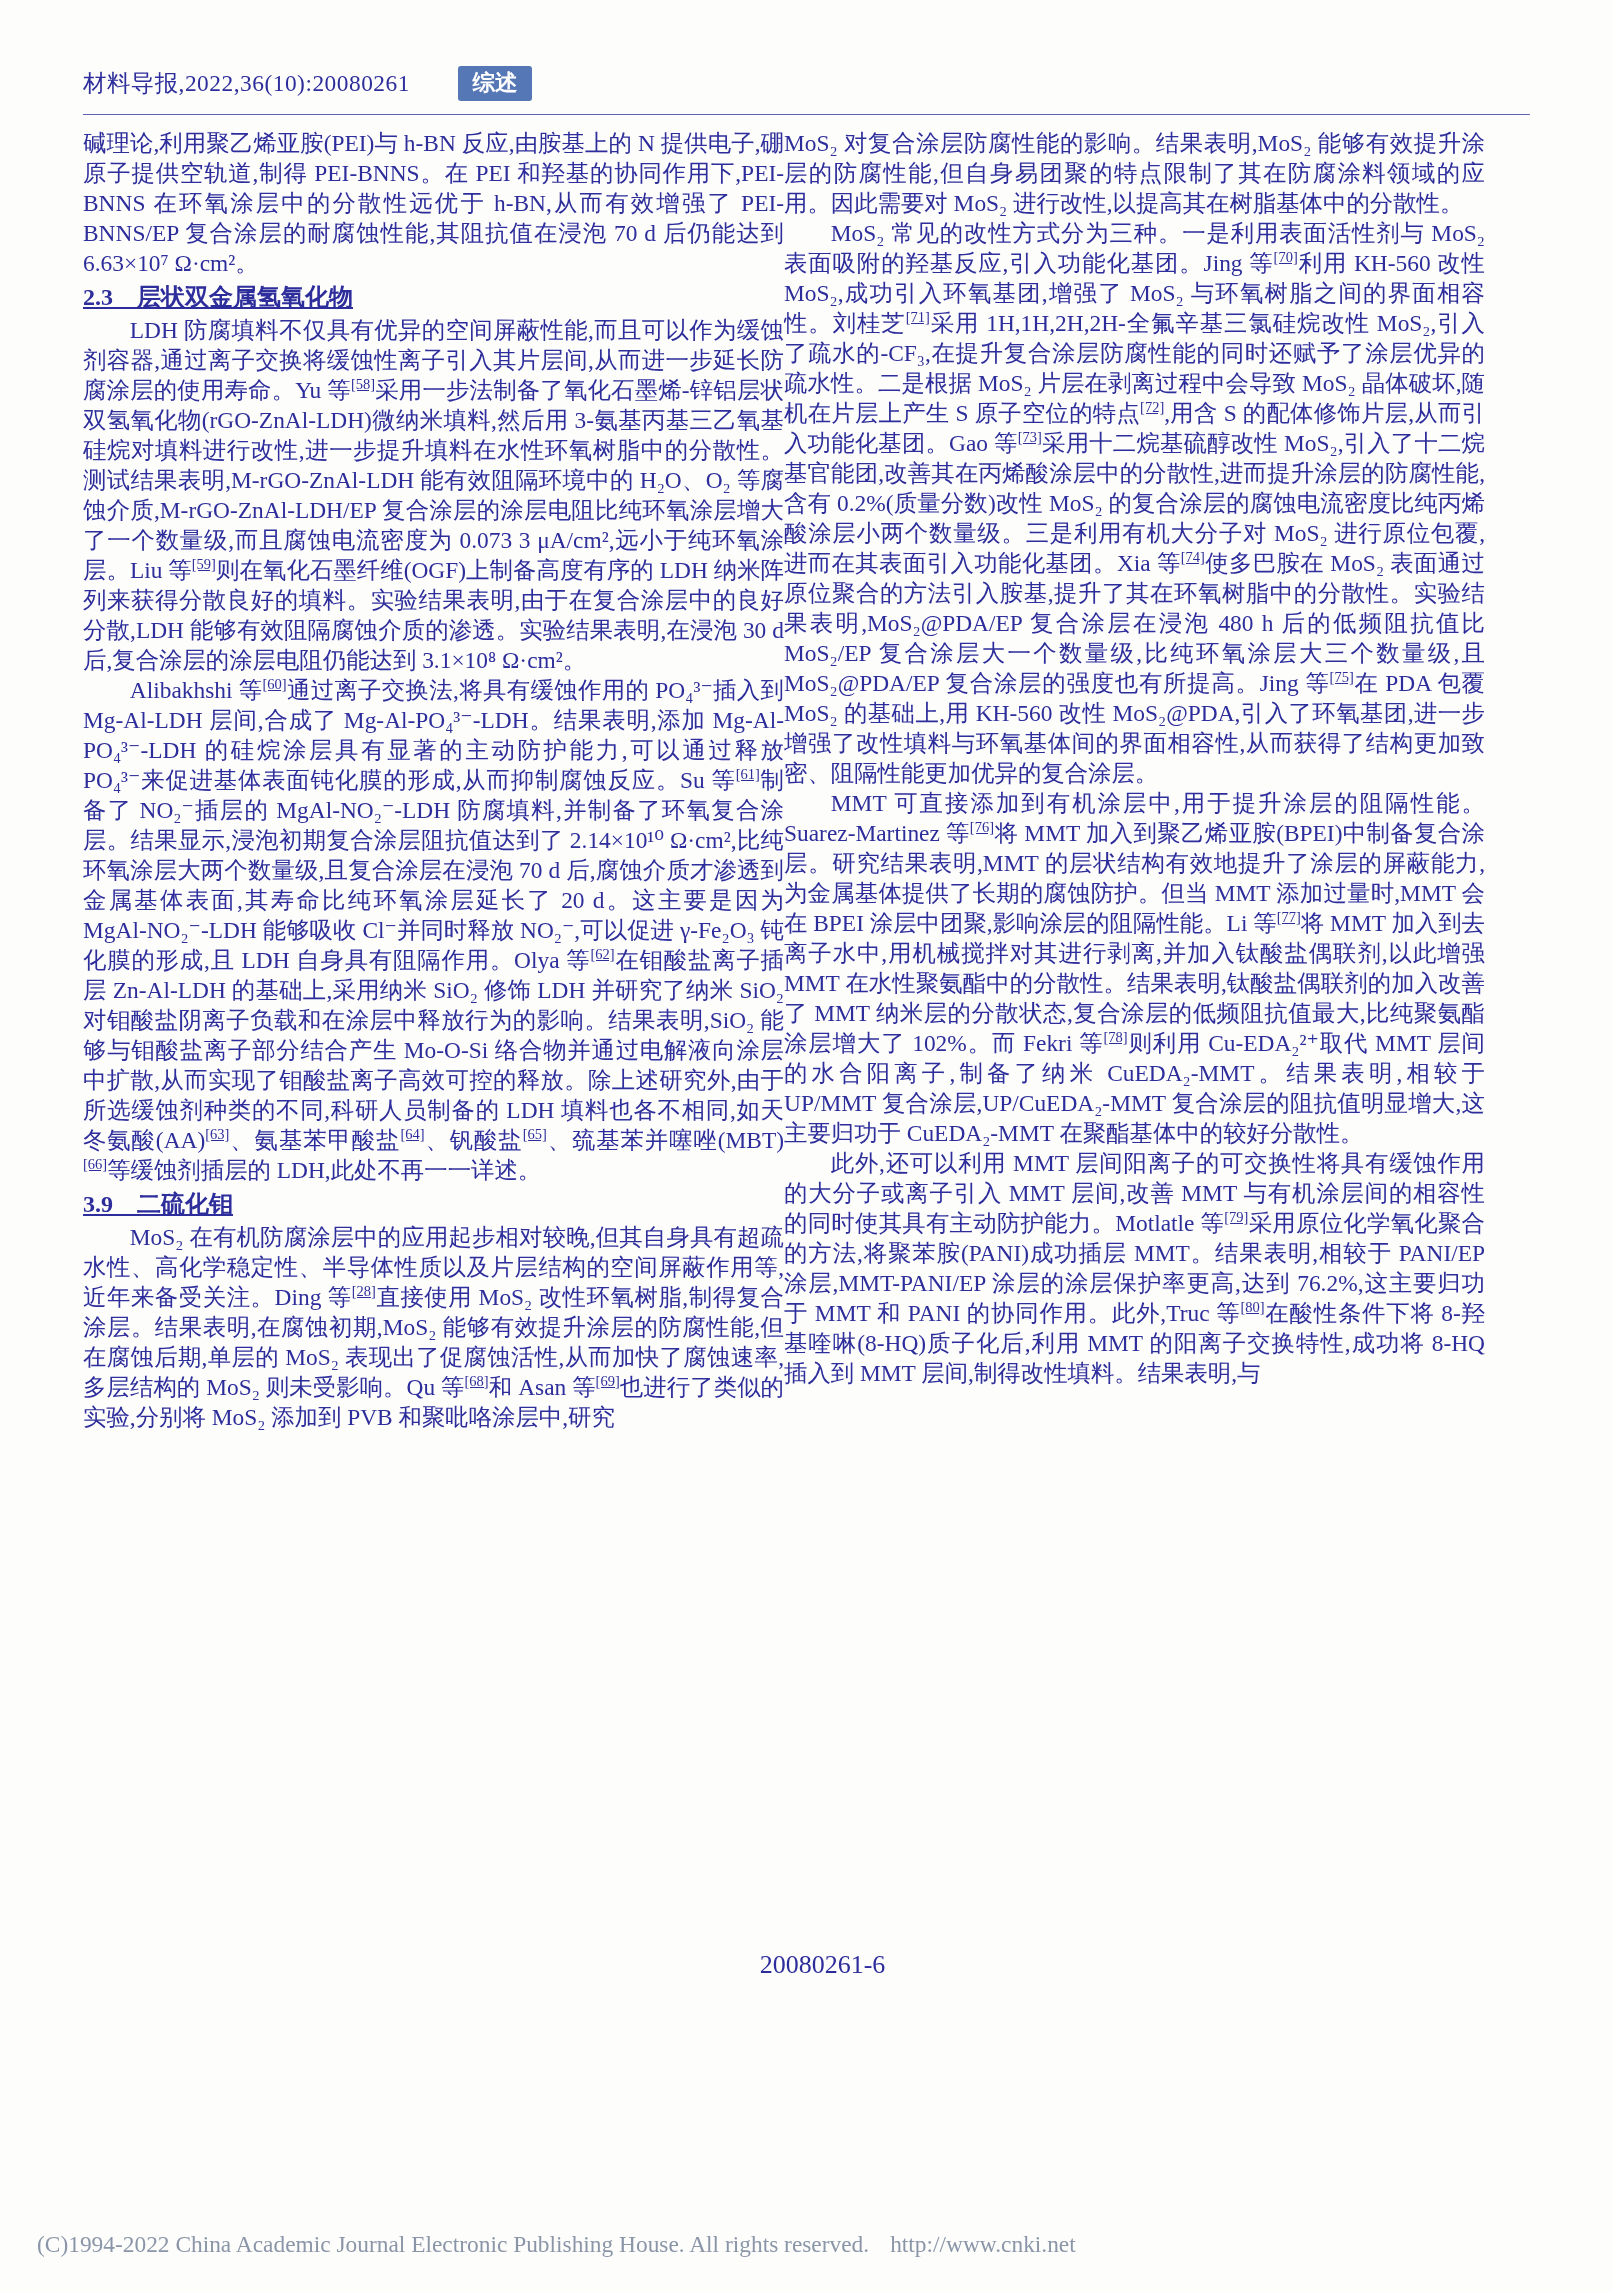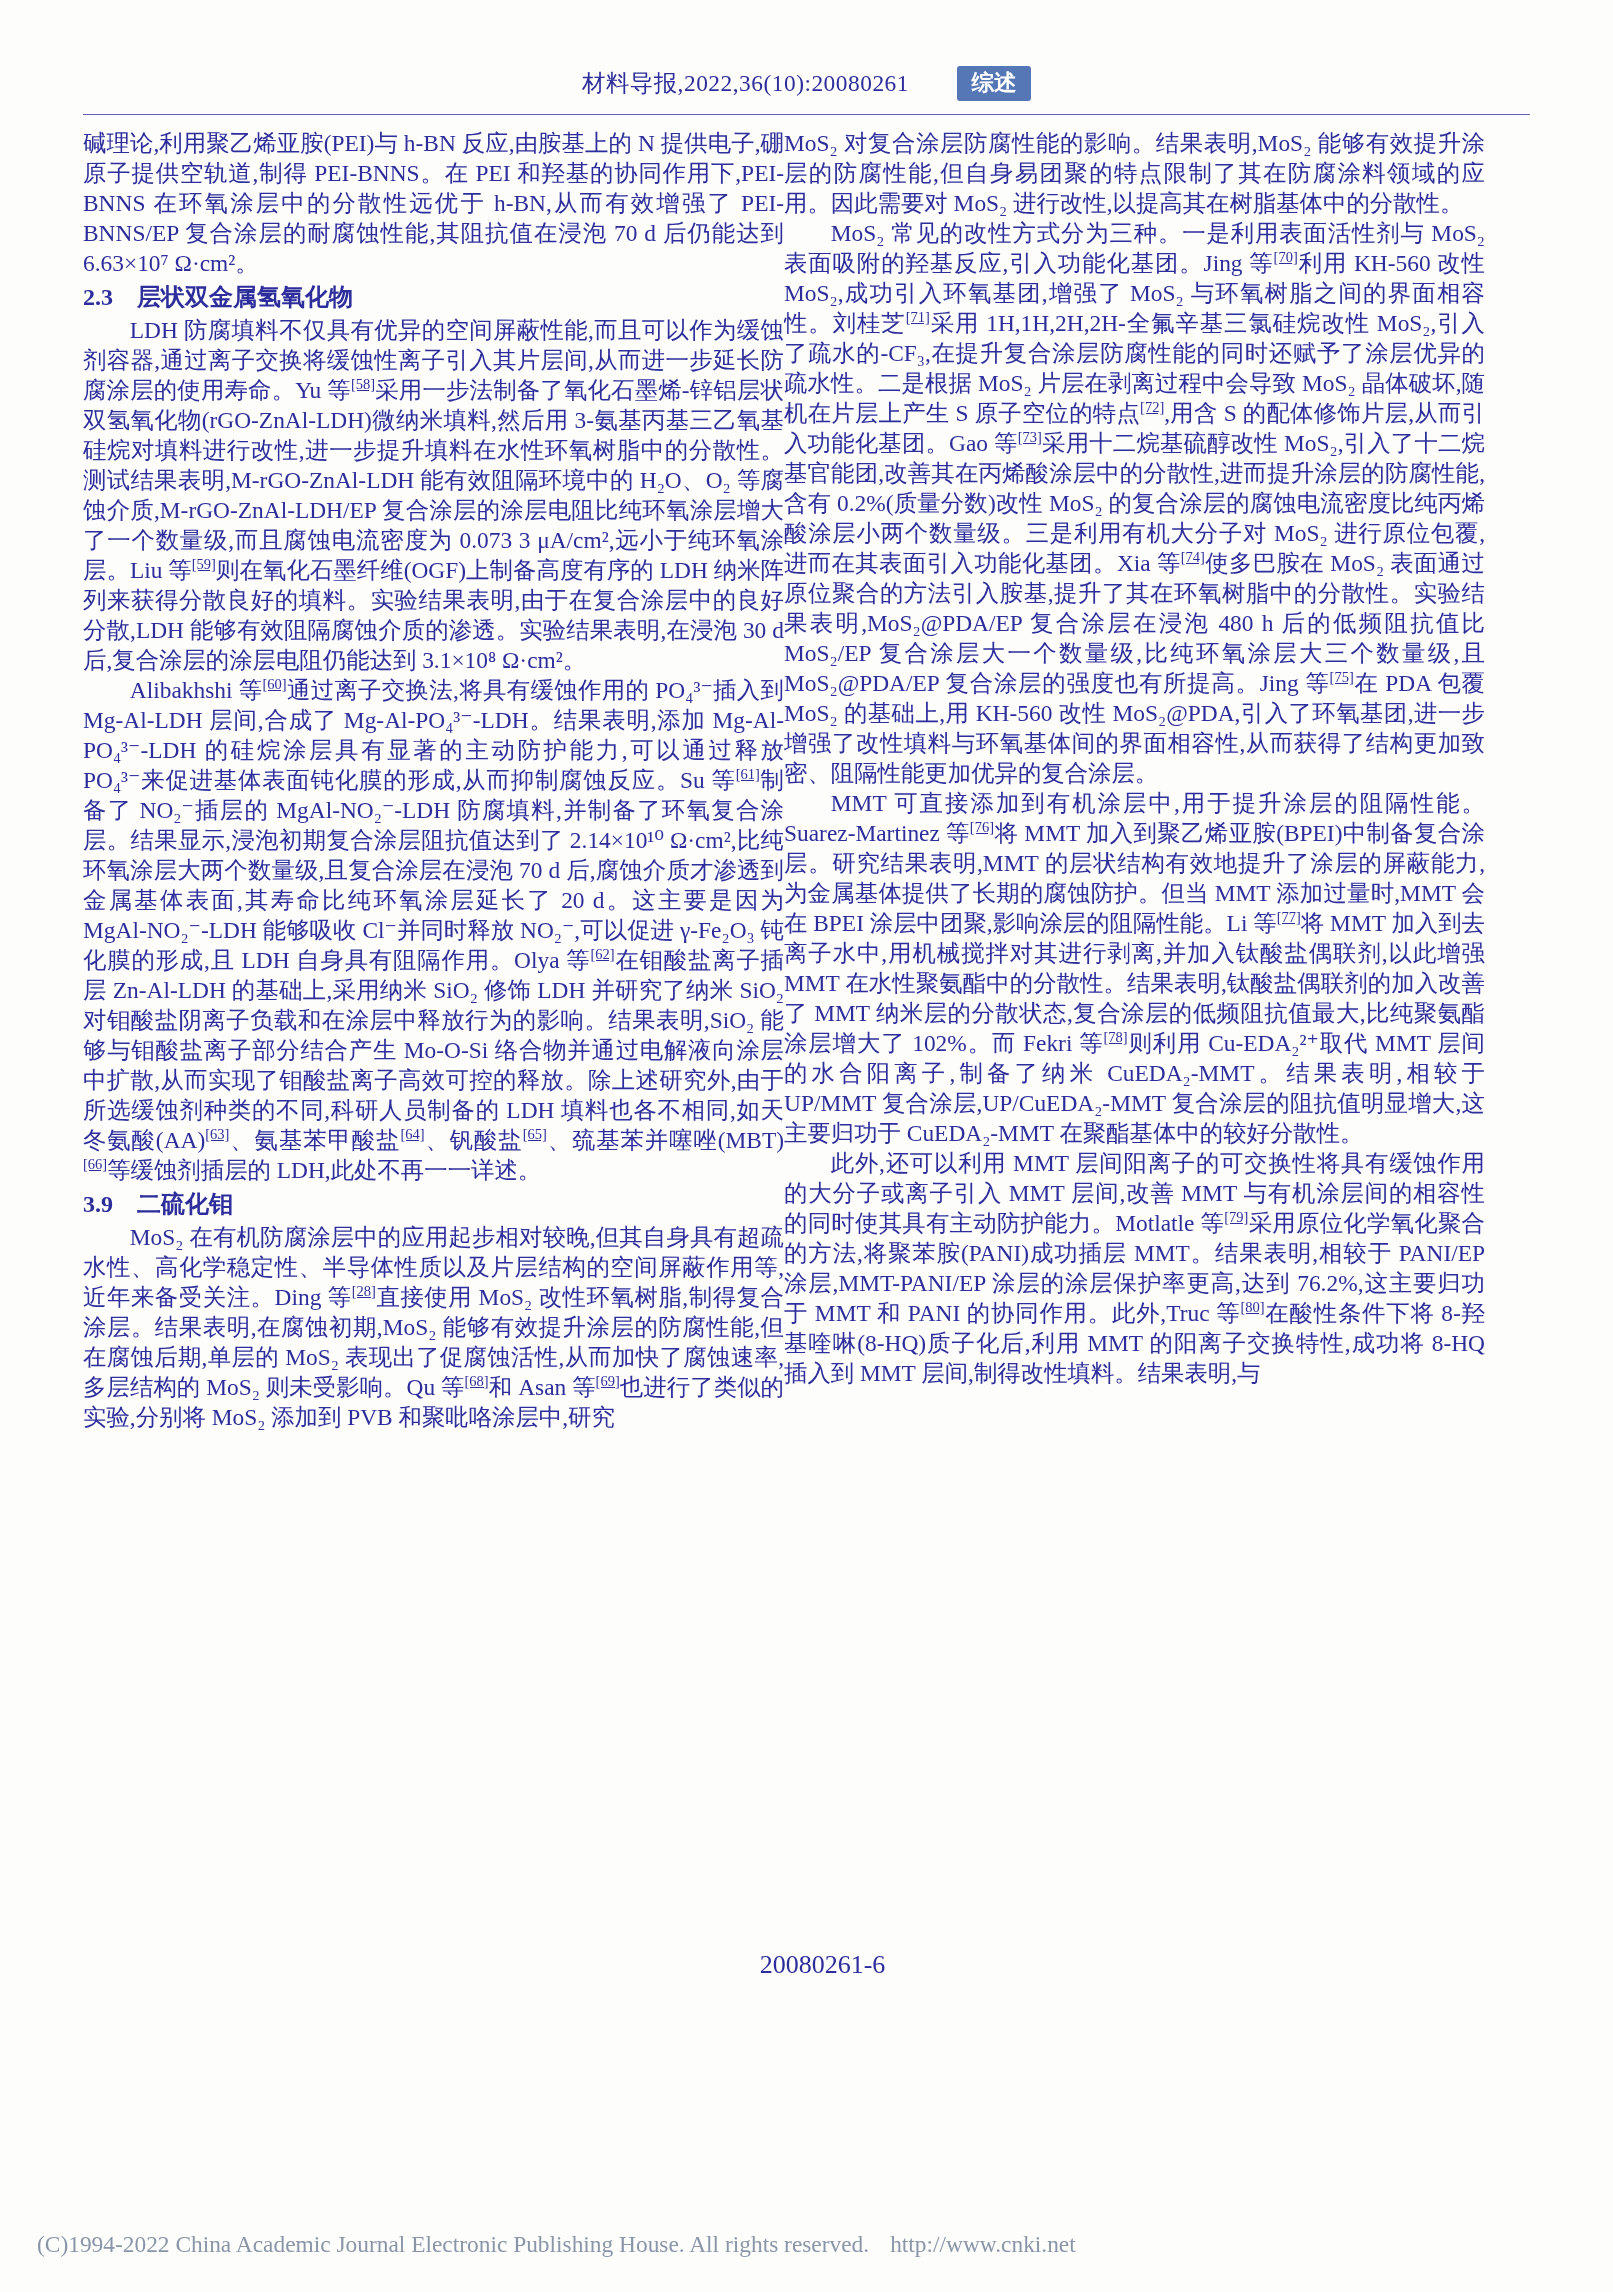--- a/index.html
+++ b/index.html
@@ -8,21 +8,21 @@
     position:relative;
     width:1613px; height:2293px;
     margin:0 auto;
     background:#fdfdfc;
     font-family:"Liberation Serif","DejaVu Serif",serif;
     color:var(--text, #2d2d9b);
     overflow:hidden;
   }
   .page-header {
     position:absolute; top:66px; left:83px; right:83px;
-    display:flex; justify-content:center; align-items:center;
+    display:flex; justify-content:flex-start; align-items:center;
   }
   .journal-info { font-size:23.4px; letter-spacing:0.5px; }
   .badge {
     background:var(--badge_bg, #5577b5);
     color:#ffffff;
     font-family:"Liberation Sans","DejaVu Sans",sans-serif;
     font-size:22.4px; font-weight:bold;
     padding:3.9px 14.6px;
     border-radius:2.9px;
     line-height:1.2;
@@ -45,20 +45,21 @@
     font-size:23.4px;
     line-height:30px;
     overflow:hidden;
   }
   .para { text-indent:2em; }
   .para.no-indent { text-indent:0; }
   .section-heading {
     font-size:24px; font-weight:bold;
     text-indent:0; text-align:left;
     margin:3.9px 0 2.9px 0;
+    text-decoration:underline;
   }
   sup.ref { font-size:0.62em; vertical-align:super; line-height:0;text-decoration:underline; }
   .page-number {
     position:absolute; top:1950px; left:16px; width:100%;
     text-align:center; font-size:26px;
   }
   .copyright {
     position:absolute; bottom:35px; left:37px; right:37px;
     display:flex; align-items:baseline; gap:21px;
     color:var(--footer_text, #8a96a8);

